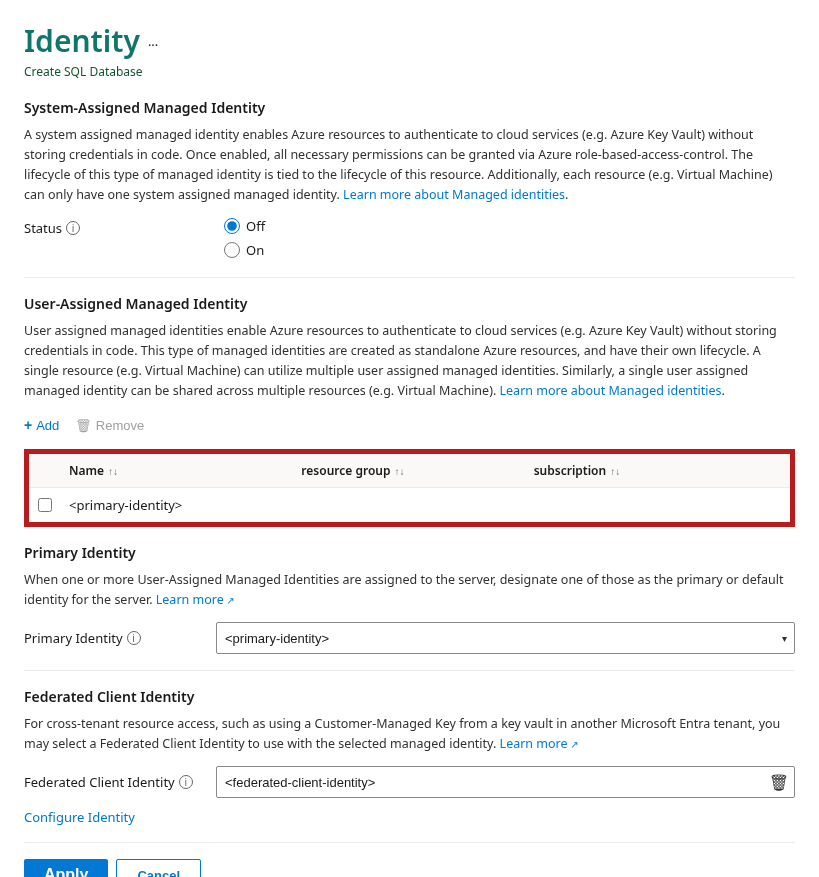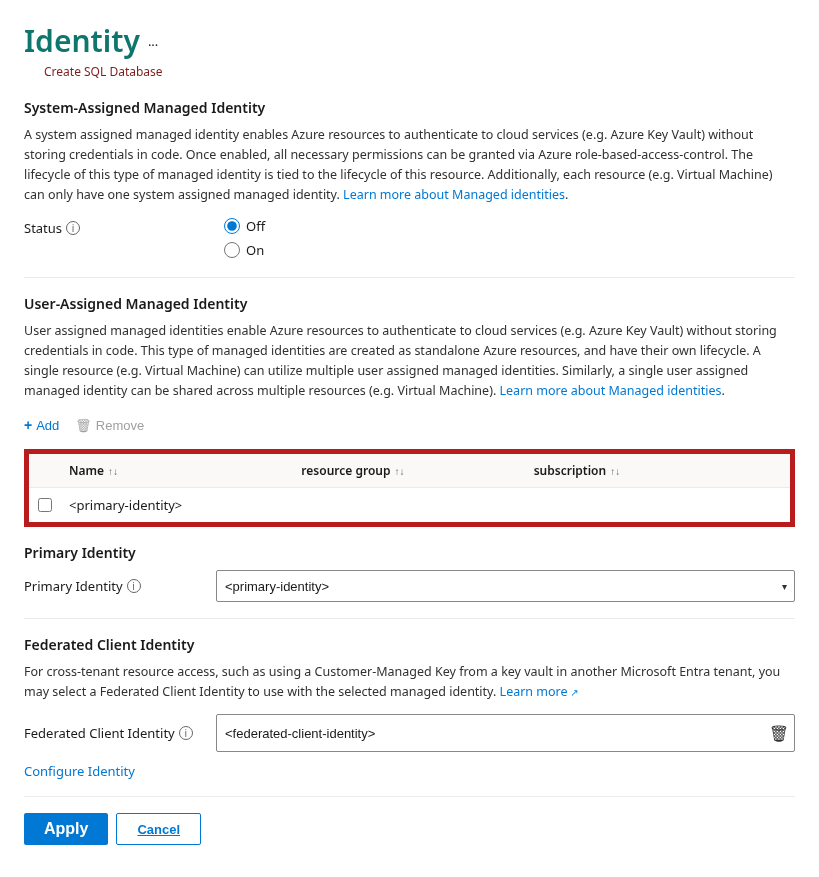--- a/index.html
+++ b/index.html
@@ -14,24 +14,23 @@
     .page-title {
       font-size: 30px;
       font-weight: 600;
       color: #0f766e;
       display: flex;
       align-items: center;
       gap: 8px;
     }
     .subtitle {
       font-size: 12px;
-      color: #7f1d1d;
+      color: #14532d;
       margin-top: 2px;
       margin-bottom: 18px;
-      margin-left: 20px;
     }
     .section-title {
       font-size: 14px;
       font-weight: 600;
       color: #1a1a1a;
       margin-bottom: 8px;
     }
     .description {
       font-size: 12.5px;
       color: #323130;
@@ -216,21 +215,21 @@
       color: #323130;
     }
     .text-input-wrapper {
       flex: 1;
       position: relative;
       display: flex;
       align-items: center;
     }
     .text-input {
       flex: 1;
-      height: 38px;
+      height: 32px;
       border: 1px solid #8a8886;
       border-radius: 2px;
       background: #fff;
       font-size: 13px;
       color: #1a1a1a;
       padding: 0 36px 0 8px;
       outline: none;
     }
     .delete-btn {
       position: absolute;
@@ -365,20 +364,24 @@
       <div class="table-cell">&lt;primary-identity&gt;</div>
       <div class="table-cell"></div>
       <div class="table-cell"></div>
       <div class="table-cell"></div>
     </div>
   </div>
 </div>
 
 <div class="section primary-identity-section">
   <div class="section-title">Primary Identity</div>
+  <p class="description">
+    <span>When one or more User-Assigned Managed Identities are assigned to the server, designate one of those as the primary or default identity for the server.</span>
+    <a href="#" class="link link-external">Learn more</a>
+  </p>
   <div class="field-row">
     <div class="field-label">
       <span>Primary Identity</span>
       <span class="info-icon">i</span>
     </div>
     <div class="dropdown-wrapper">
       <select>
         <option>&lt;primary-identity&gt;</option>
       </select>
       <span class="dropdown-chevron">▾</span>

